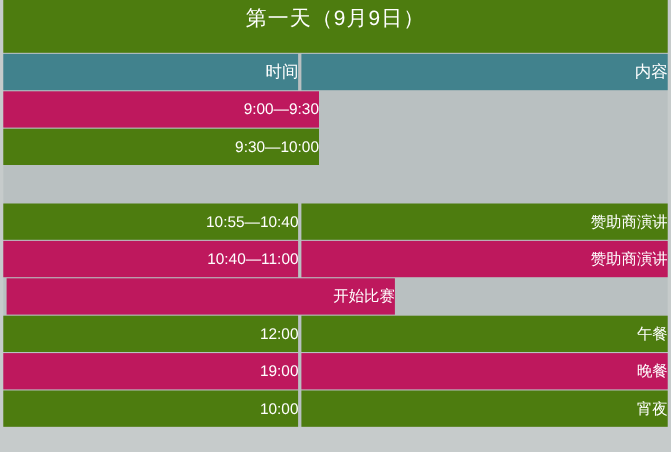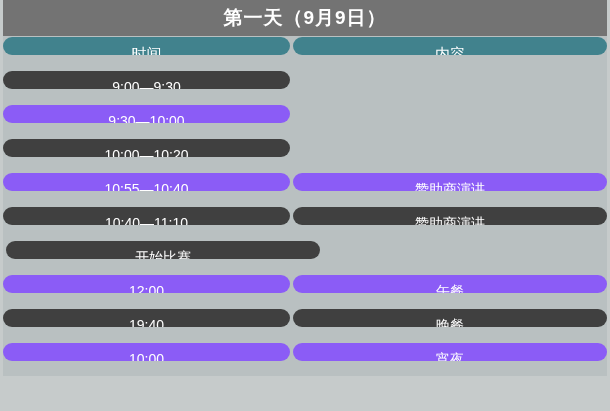--- a/index.html
+++ b/index.html
@@ -17,58 +17,58 @@
   #schedule-table {
     position: absolute;
     left: 3px;
     top: 0px;
     width: 604px;
     background: #b9c0c1;
   }
 
   
   .title-banner {
-    height: 36px;
+    height: 48px;
     line-height: 36px;
     text-align: center;
     color: #ffffff;
     font-size: 19px;
-    font-weight: bold;
+    font-weight: normal;
     letter-spacing: 1px;
-    background: #737373;
+    background: #4d7c0f;
   }
 
   
   .row {
     display: flex;
     height: 33px;
     margin-top: 1px;
   }
   .cell {
-    height: 18px;
+    height: 33px;
     line-height: 33px;
-    text-align: center;
+    text-align: right;
     color: #ffffff;
     font-size: 14px;
     overflow: hidden;
     white-space: nowrap;
-    border-radius: 10px;
   }
   .cell-time {
     width: 287px;
   }
   .cell-content {
     width: 314px;
     margin-left: 3px;
+    padding-left: 39px;
   }
 
   
   .row-head .cell      { background: #41828d; }
-  .row.tint-dark  .cell { background: #8b5cf6; }
-  .row.tint-light .cell { background: #404040; }
+  .row.tint-dark  .cell { background: #4d7c0f; }
+  .row.tint-light .cell { background: #be185d; }
 
   .row-head .cell {
     font-size: 15px;
   }
 </style>
 </head>
 <body>
 
 <div id="schedule-table">
 
@@ -80,39 +80,38 @@
   </div>
 
   <div id="rows-container">
       <div class="row tint-light">
         <div class="cell cell-time">9:00—9:30</div>
       </div>
       <div class="row tint-dark">
         <div class="cell cell-time">9:30—10:00</div>
       </div>
       <div class="row tint-light">
-        <div class="cell cell-time">10:00—10:20</div>
       </div>
       <div class="row tint-dark">
         <div class="cell cell-time">10:55—10:40</div>
         <div class="cell cell-content">赞助商演讲</div>
       </div>
       <div class="row tint-light">
-        <div class="cell cell-time">10:40—11:10</div>
+        <div class="cell cell-time">10:40—11:00</div>
         <div class="cell cell-content">赞助商演讲</div>
       </div>
       <div class="row tint-light">
         <div class="cell cell-content">开始比赛</div>
       </div>
       <div class="row tint-dark">
         <div class="cell cell-time">12:00</div>
         <div class="cell cell-content">午餐</div>
       </div>
       <div class="row tint-light">
-        <div class="cell cell-time">19:40</div>
+        <div class="cell cell-time">19:00</div>
         <div class="cell cell-content">晚餐</div>
       </div>
       <div class="row tint-dark">
         <div class="cell cell-time">10:00</div>
         <div class="cell cell-content">宵夜</div>
       </div>
     </div>
 
 </div>
 

